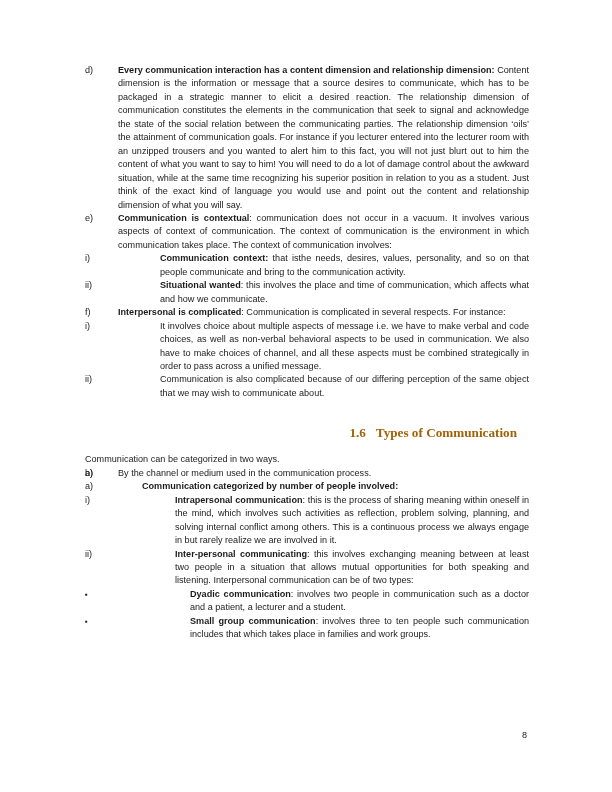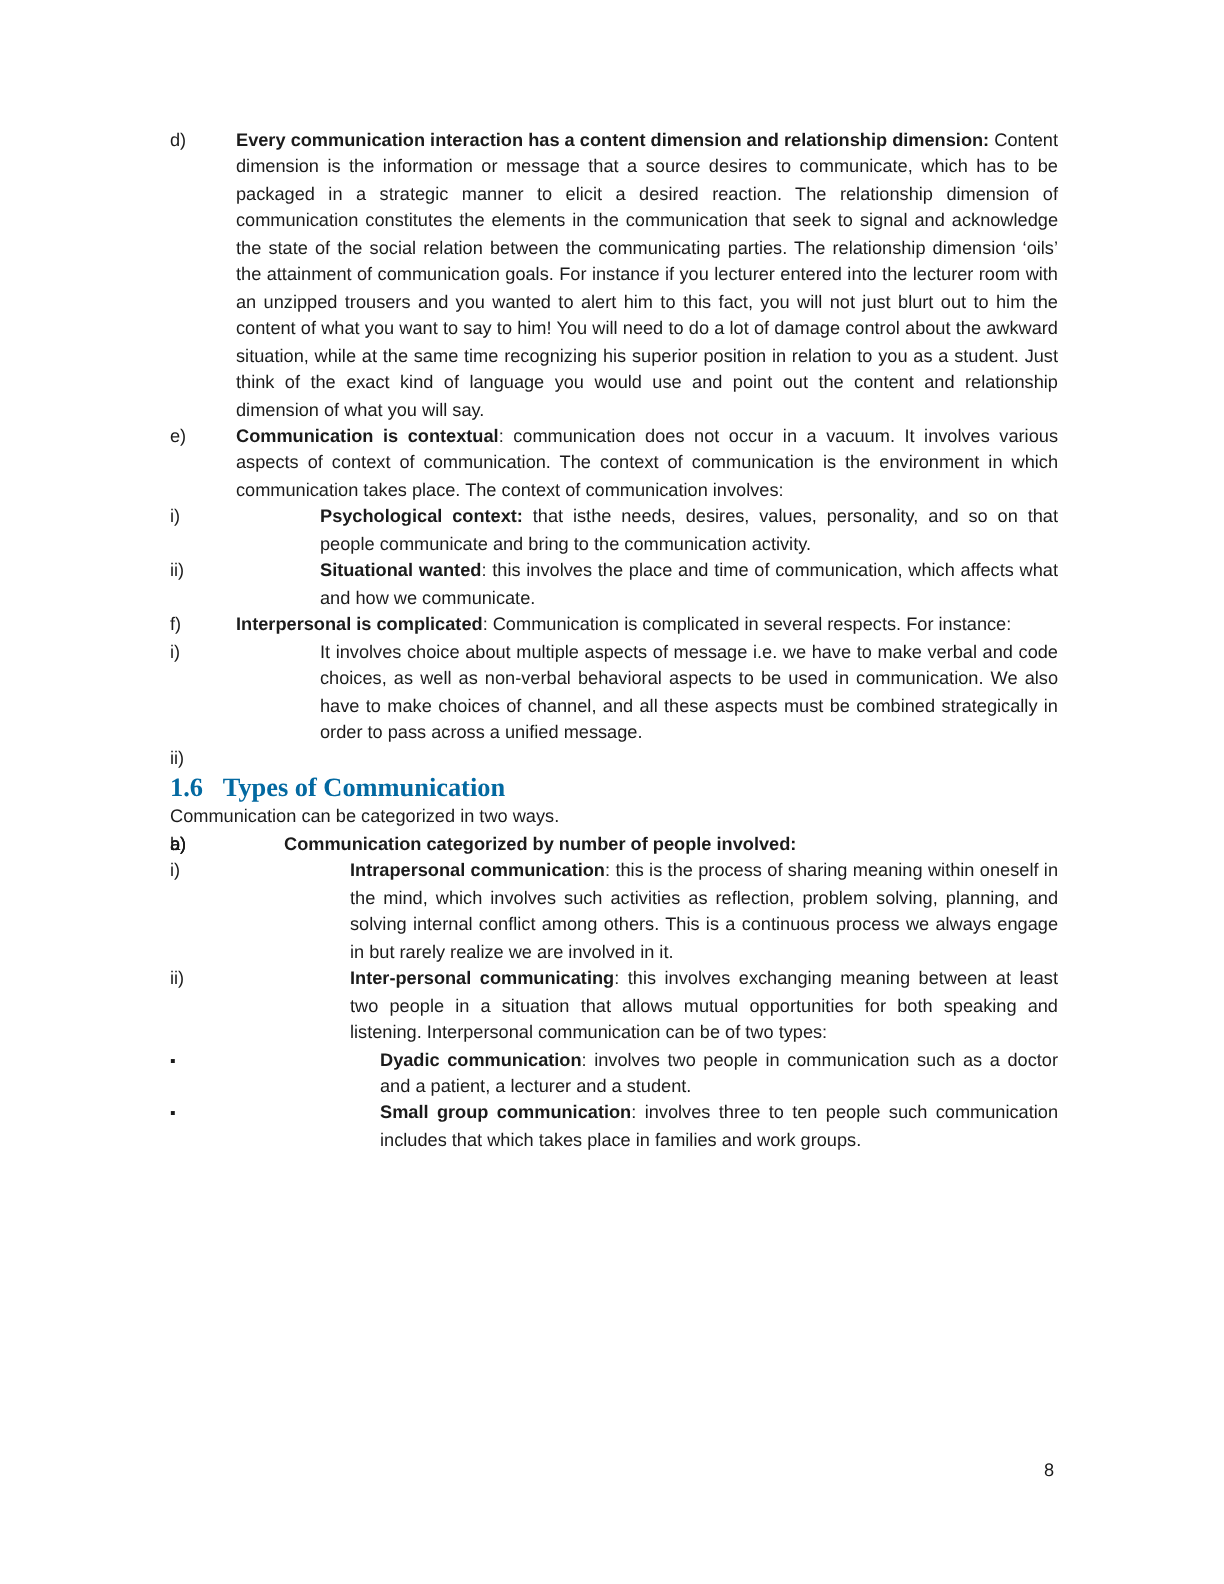--- a/index.html
+++ b/index.html
@@ -70,25 +70,26 @@
   .lvl-flush { padding-left: 0; }
 
   
   .blk { text-align-last: left; }
 
   
   .heading {
     font-family: "Liberation Serif", serif;
     font-weight: bold;
     font-size: 13.2px;
-    color: #0369a1;
-    margin: 0;
+    color: #a16207;
+    margin: 12px;
     padding: 0;
     white-space: pre;
     line-height: 16px;
+    text-align: right;
   }
   .heading .num { margin-right: 0; }
 
   .gap-before-heading { height: 13px; }
 
   
   #page-number {
     position: absolute;
     right: 85px;
     top: 730px;
@@ -106,53 +107,53 @@
 
     <div class="blk lvl-alpha">
       <span class="mk">d)</span><b>Every communication interaction has a content dimension and relationship dimension:</b><span> Content dimension is the information or message that a source desires to communicate, which has to be packaged in a strategic manner to elicit a desired reaction. The relationship dimension of communication constitutes the elements in the communication that seek to signal and acknowledge the state of the social relation between the communicating parties. The relationship dimension ‘oils’ the attainment of communication goals. For instance if you lecturer entered into the lecturer room with an unzipped trousers and you wanted to alert him to this fact, you will not just blurt out to him the content of what you want to say to him! You will need to do a lot of damage control about the awkward situation, while at the same time recognizing his superior position in relation to you as a student. Just think of the exact kind of language you would use and point out the content and relationship dimension of what you will say.</span>
     </div>
 
     <div class="blk lvl-alpha">
       <span class="mk">e)</span><b>Communication is contextual</b><span>: communication does not occur in a vacuum. It involves various aspects of context of communication. The context of communication is the environment in which communication takes place. The context of communication involves:</span>
     </div>
 
     <div class="blk lvl-roman">
-      <span class="mk">i)</span><b>Psychological context:</b><span> that isthe needs, desires, values, personality, and so on that people communicate and bring to the communication activity.</span>
+      <span class="mk">i)</span><b>Communication context:</b><span> that isthe needs, desires, values, personality, and so on that people communicate and bring to the communication activity.</span>
     </div>
 
     <div class="blk lvl-roman">
       <span class="mk">ii)</span><b>Situational wanted</b><span>: this involves the place and time of communication, which affects what and how we communicate.</span>
     </div>
 
 
     <div class="blk lvl-alpha">
       <span class="mk">f)</span><b>Interpersonal is complicated</b><span>: Communication is complicated in several respects. For instance:</span>
     </div>
 
     <div class="blk lvl-roman">
       <span class="mk">i)</span><span>It involves choice about multiple aspects of message i.e. we have to make verbal and code choices, as well as non-verbal behavioral aspects to be used in communication. We also have to make choices of channel, and all these aspects must be combined strategically in order to pass across a unified message.</span>
     </div>
 
     <div class="blk lvl-roman">
-      <span class="mk">ii)</span>
+      <span class="mk">ii)</span><span>Communication is also complicated because of our differing perception of the same object that we may wish to communicate about.</span>
     </div>
 
     <div class="gap-before-heading"></div>
     <div class="heading"><span class="num">1.6</span>	<span>Types of Communication</span></div>
 
     <div class="blk lvl-flush">
       <span>Communication can be categorized in two ways.</span>
     </div>
 
     <div class="blk lvl-alpha">
       <span class="mk">a)</span>
     </div>
 
     <div class="blk lvl-alpha">
-      <span class="mk">b)</span>
+      <span class="mk">b)</span><span>By the channel or medium used in the communication process.</span>
     </div>
 
     <div class="blk lvl-alpha2">
       <span class="mk">a)</span><b>Communication categorized by number of people involved:</b>
     </div>
 
     <div class="blk lvl-roman2">
       <span class="mk">i)</span><b>Intrapersonal communication</b><span>: this is the process of sharing meaning within oneself in the mind, which involves such activities as reflection, problem solving, planning, and solving internal conflict among others.  This is a continuous process we always engage in but rarely realize we are involved in it.</span>
     </div>
 

